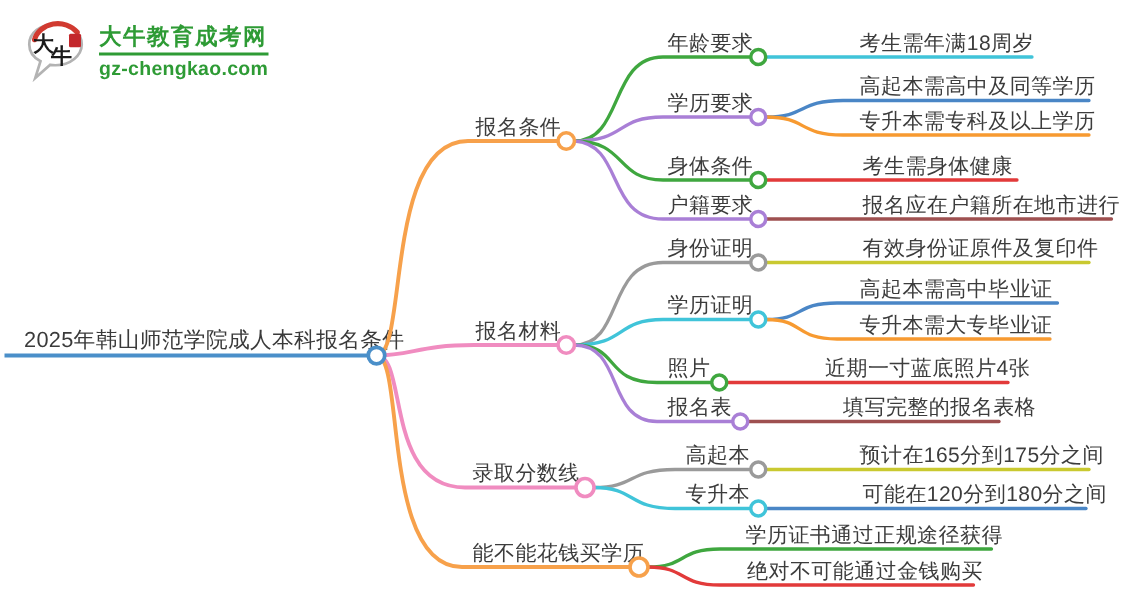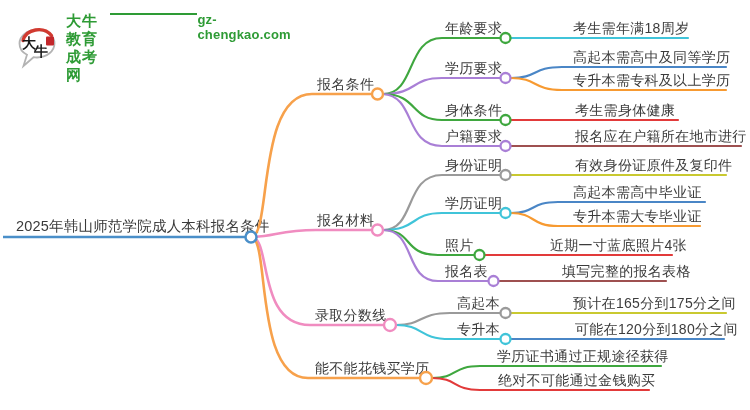--- a/index.html
+++ b/index.html
@@ -2,21 +2,21 @@
 <html><head>
 <meta charset="utf-8">
 <style>
   html,body{margin:0;padding:0;}
   body{width:750px;height:410px;background:#ffffff;position:relative;overflow:hidden;
        font-family:"Liberation Sans","DejaVu Sans",sans-serif;}
   #canvas{position:absolute;top:0;left:0;}
   text.lbl{font-family:"Liberation Sans","DejaVu Sans",sans-serif;font-size:14px;fill:#3c3c3c;letter-spacing:0.3px;}
   text.rootlbl{font-family:"Liberation Sans","DejaVu Sans",sans-serif;font-size:14.5px;fill:#3a3a3a;letter-spacing:0.2px;}
   .logo{position:absolute;top:12px;left:15px;display:flex;align-items:center;gap:7px;z-index:5;cursor:pointer;}
-  .logo-text{display:flex;flex-direction:row;}
+  .logo-text{display:flex;flex-direction:column;}
   .logo-title{font-size:15px;font-weight:bold;color:#2e9b35;letter-spacing:1px;line-height:18px;}
   .logo-divider{height:2px;background:#2e9b35;margin:1px 0 1px 0;width:100%;}
   .logo-url{font-size:13px;font-weight:bold;color:#2e9b35;letter-spacing:0.2px;line-height:15px;}
 </style>
 </head>
 <body>
 
 <svg id="canvas" width="750" height="410" viewBox="0 0 750 410">
 
   <path d="M3,237 H245" fill="none" stroke-width="2.6" stroke="#4A8FC9"></path>

